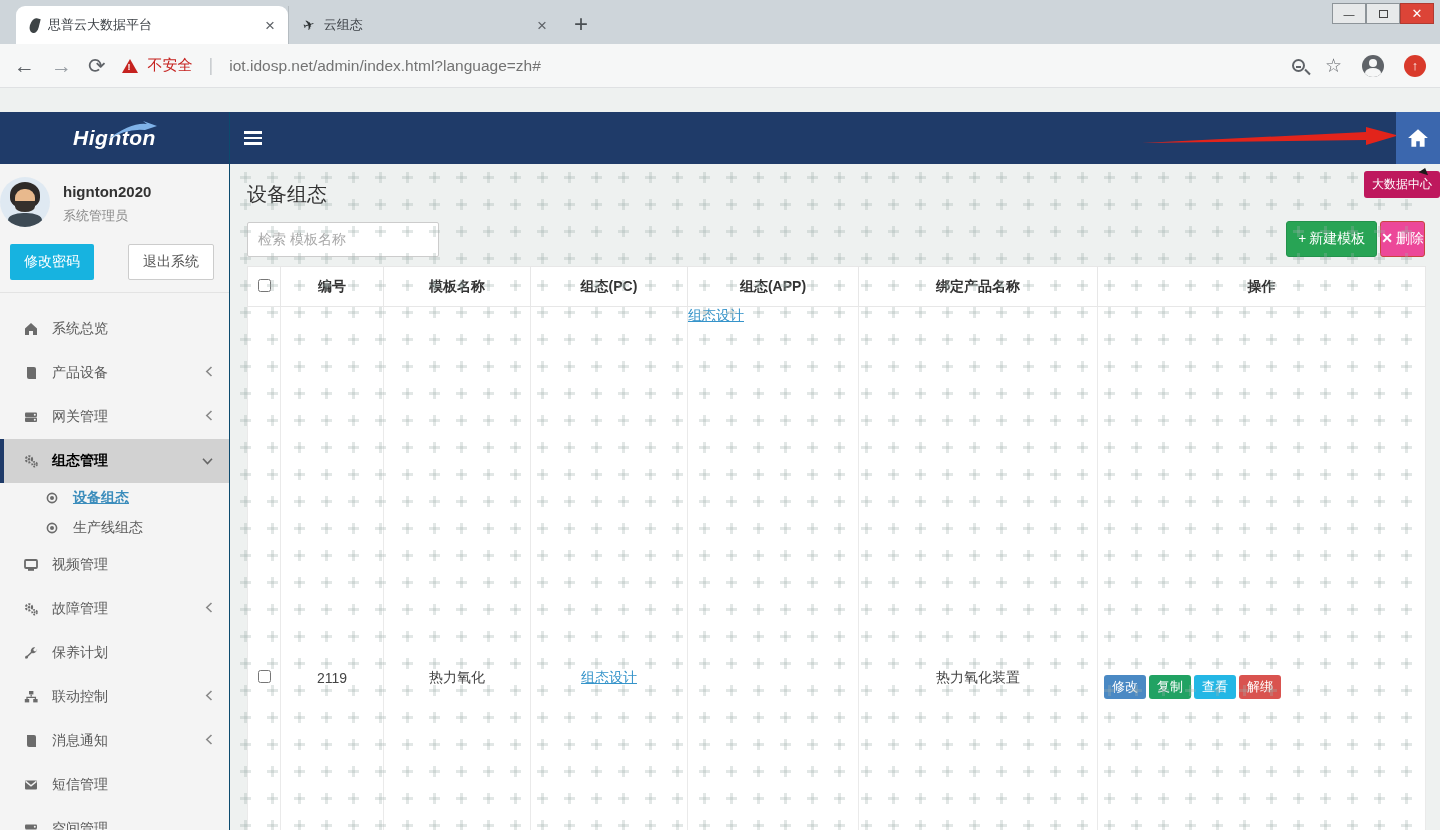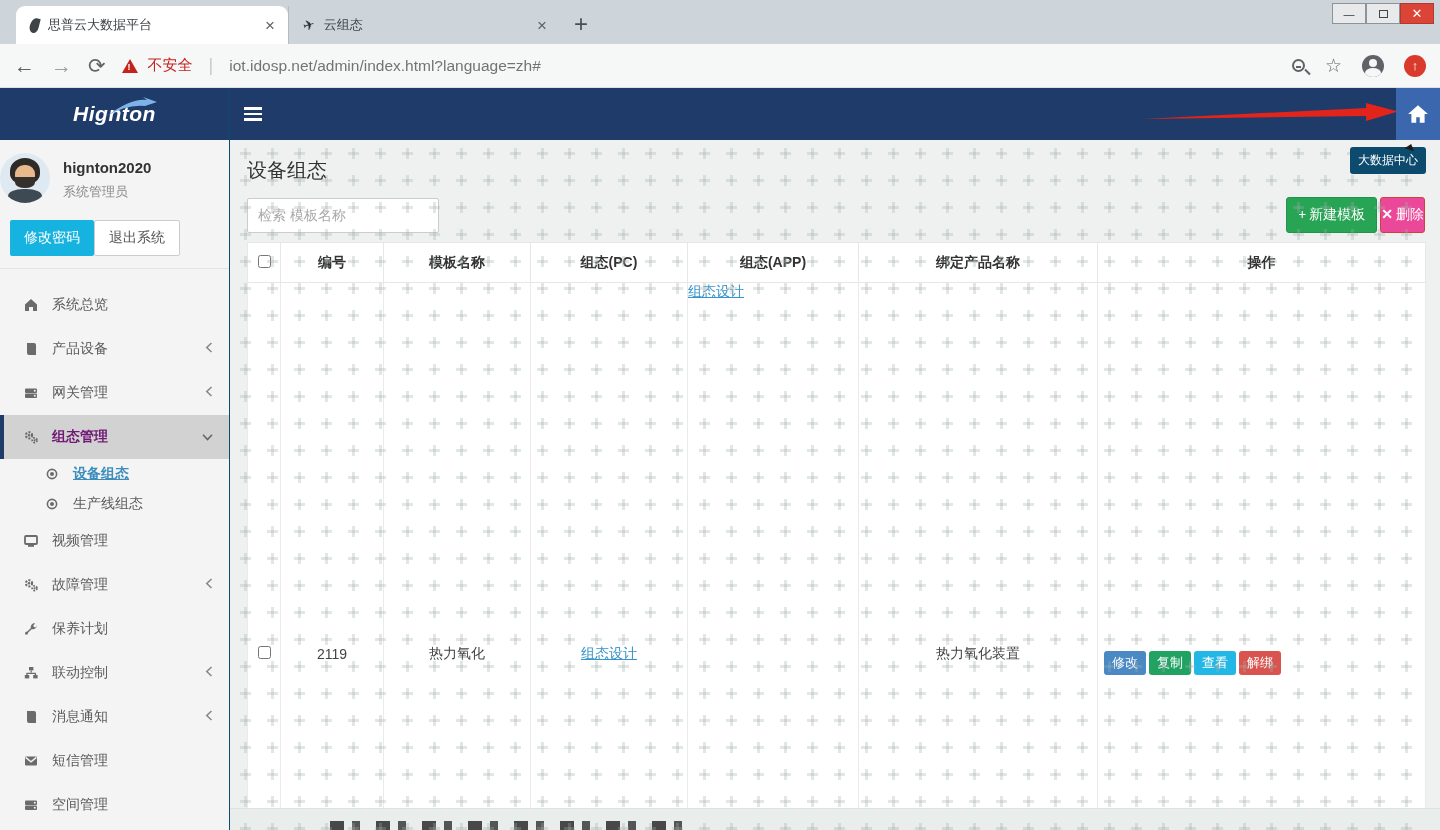--- a/index.html
+++ b/index.html
@@ -1,20 +1,20 @@
 <!DOCTYPE html>
 <html><head>
 <meta charset="utf-8">
 <style>
   * { box-sizing: border-box; margin: 0; padding: 0; }
   html,body { width:1440px; height:830px; overflow:hidden;
     font-family:"Liberation Sans","DejaVu Sans",sans-serif; background:#eef1f0; }
 
   
-  .chrome { position:relative; width:100%; height:88px; }
+  .chrome { position:relative; width:100%; height:112px; }
   .tabstrip { height:44px; background:#ced5da; display:flex; align-items:flex-end; position:relative; }
   .tab { width:272px; height:38px; display:flex; align-items:center; gap:9px; padding:0 10px 0 14px; }
   .tab.active { background:#fff; border-radius:9px 9px 0 0; margin-left:16px; }
   .tab.inactive { border-left:1px solid #b5bcc1; }
   .tab-title { flex:1; font-size:13px; color:#3a3f44; white-space:nowrap; overflow:hidden; }
   .tab-close { color:#5f6368; font-size:17px; line-height:1; cursor:pointer; padding:0 3px; }
   .newtab { font-size:24px; color:#494e52; margin:0 0 6px 14px; cursor:pointer; }
   .fav1 { width:9px; height:15px; background:#3e4446; border-radius:70% 0 55% 55%; transform:rotate(14deg); }
   .fav2 { font-size:14px; color:#2c3133; transform:rotate(-18deg); display:inline-block; }
   .wincontrols { position:absolute; top:3px; right:6px; display:flex; }
@@ -61,45 +61,45 @@
   .logo-swoosh { position:absolute; right:68px; top:8px; }
   .user-panel { padding:13px 0 12px 0; border-bottom:1px solid #e3e3e3; }
   .user-row { display:flex; gap:13px; }
   .uavatar { width:50px; height:50px; border-radius:50%; background:#dfe9f2; position:relative; overflow:hidden; flex:none; }
   .uavatar .hair { position:absolute; left:10px; top:5px; width:30px; height:26px; border-radius:50% 50% 40% 40%; background:#2e2a28; }
   .uavatar .face { position:absolute; left:15px; top:12px; width:20px; height:20px; border-radius:45%; background:#e8b98d; }
   .uavatar .beard { position:absolute; left:15px; top:24px; width:20px; height:11px; border-radius:0 0 50% 50%; background:#35302c; }
   .uavatar .shirt { position:absolute; left:8px; top:36px; width:34px; height:16px; border-radius:45% 45% 0 0; background:#3d4a54; }
   .uname { font-size:15px; font-weight:bold; color:#333; margin-top:6px; }
   .urole { font-size:13px; color:#8a8a8a; margin-top:7px; }
-  .user-btns { display:flex; margin:17px 0 0 10px; }
+  .user-btns { display:flex; gap:34px; margin:17px 0 0 10px; }
   .btn-cyan { background:#17b3e0; color:#fff; border:none; font-size:14px; padding:8px 14px;
     border-radius:2px; cursor:pointer; }
   .btn-ghost { background:#fff; color:#555; border:1px solid #ccc; font-size:14px; padding:8px 14px;
     border-radius:2px; cursor:pointer; }
 
   .menu { padding-top:14px; flex:1; overflow:hidden; }
   .mitem { height:44px; display:flex; align-items:center; gap:13px; padding:0 16px 0 23px;
     font-size:14px; color:#5b5b5b; cursor:pointer; position:relative; }
   .mitem .mi { width:16px; display:flex; justify-content:center; flex:none; }
   .mitem .mlabel { flex:1; }
-  .mitem.active { background:#d2d2d2; border-left:4px solid #1f3b69; padding-left:19px; color:#701a75; font-weight:bold; }
+  .mitem.active { background:#d2d2d2; border-left:4px solid #1f3b69; padding-left:19px; color:#000000; font-weight:bold; }
   .chev { color:#8a8a8a; font-size:12px; }
   .submenu .mitem { height:30px; padding-left:44px; font-size:14px; }
   .sub-active { color:#3c8dbc; text-decoration:underline; font-weight:bold; }
 
   
   .main { flex:1; position:relative; display:flex; flex-direction:column; }
   .navbar { height:52px; background:#1f3b69; position:relative; display:flex; align-items:center; flex:none; }
   .burger { margin-left:14px; cursor:pointer; }
   .burger div { width:18px; height:2.5px; background:#fff; margin:3px 0; }
   .home-btn { position:absolute; right:0; top:0; width:44px; height:52px; background:#3b67ae;
     display:flex; align-items:center; justify-content:center; cursor:pointer; }
   .red-arrow { position:absolute; right:40px; top:14px; pointer-events:none; }
-  .tooltip { position:absolute; top:59px; right:14px; background:#0c4a6e; color:#fff; font-size:12px;
+  .tooltip { position:absolute; top:59px; right:0; background:#be185d; color:#fff; font-size:12px;
     padding:5px 8px; border-radius:3px; z-index:40; white-space:nowrap; }
   .tooltip:before { content:""; position:absolute; top:-8px; right:10px; border:5px solid transparent;
     border-bottom:6px solid #1b1b1b; transform:rotate(18deg); }
 
   .content { position:relative; flex:1; background:#eef1f0; overflow:hidden; }
   .pattern { position:absolute; inset:0; z-index:6; pointer-events:none; }
   .wm { position:absolute; left:0; top:0; background:transparent; }
   .wm.v { width:3px; height:11px; }
   .wm.h { width:11px; height:3px; }
 

